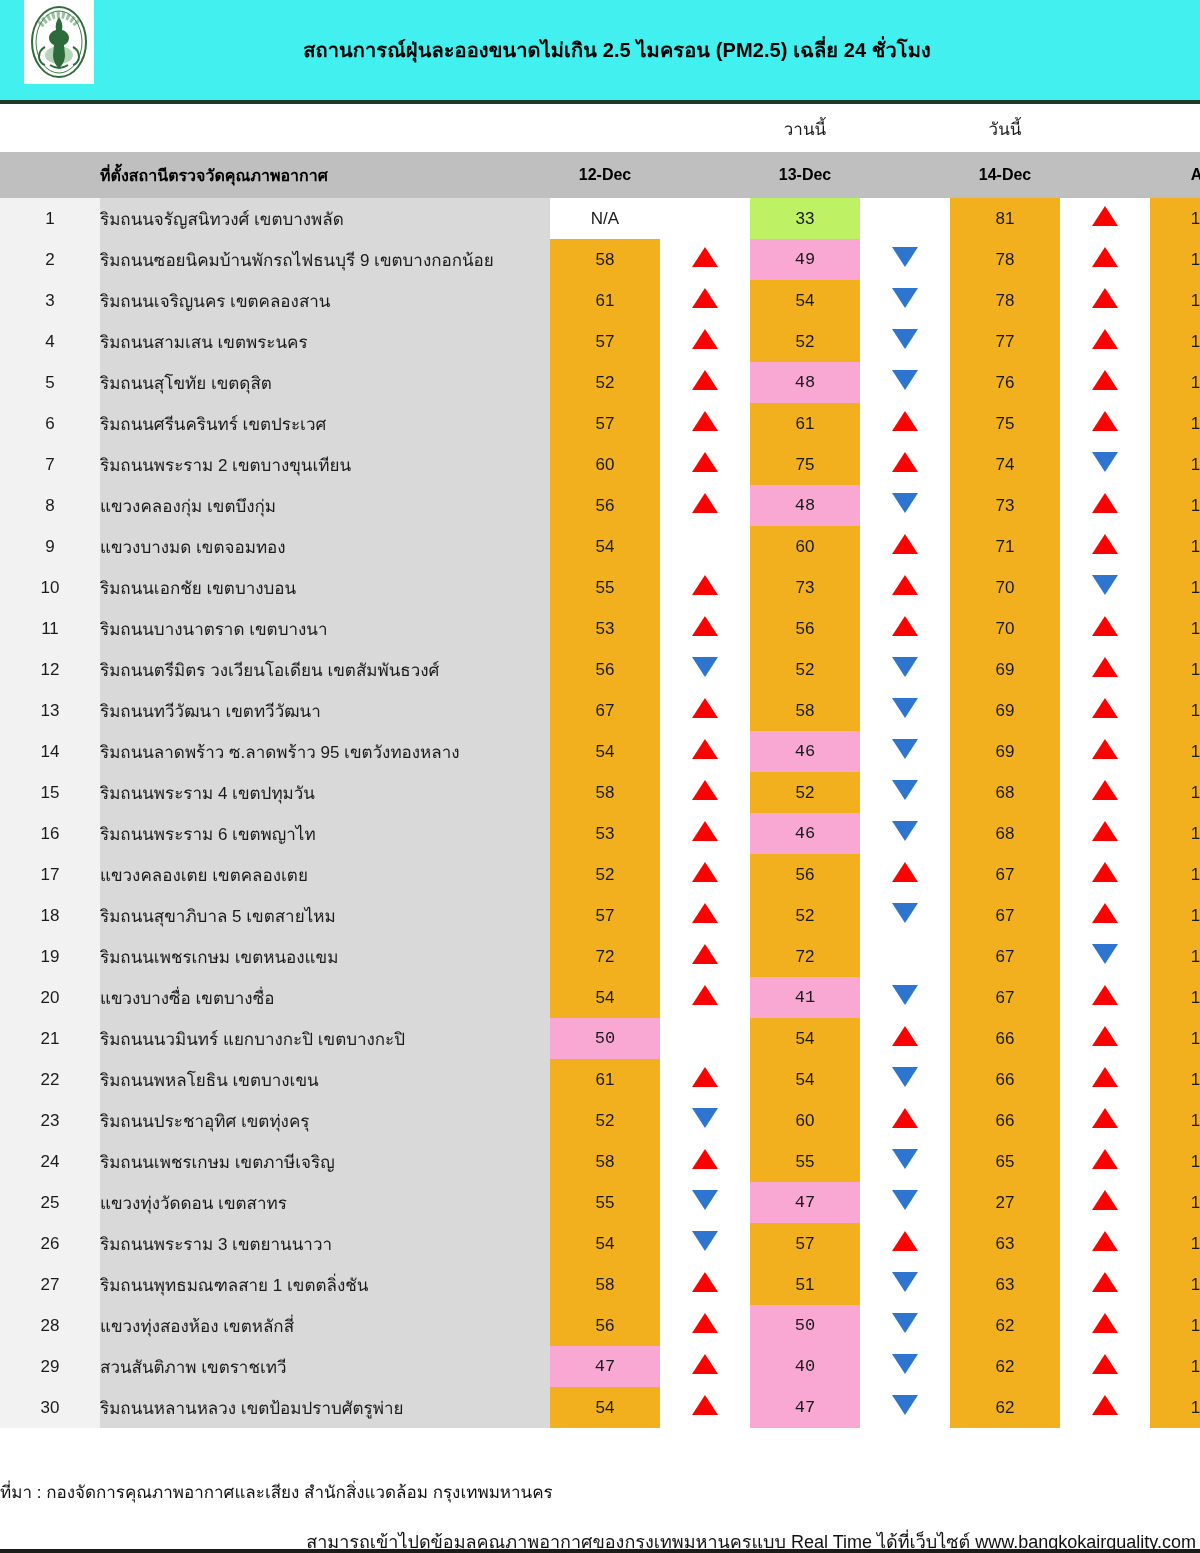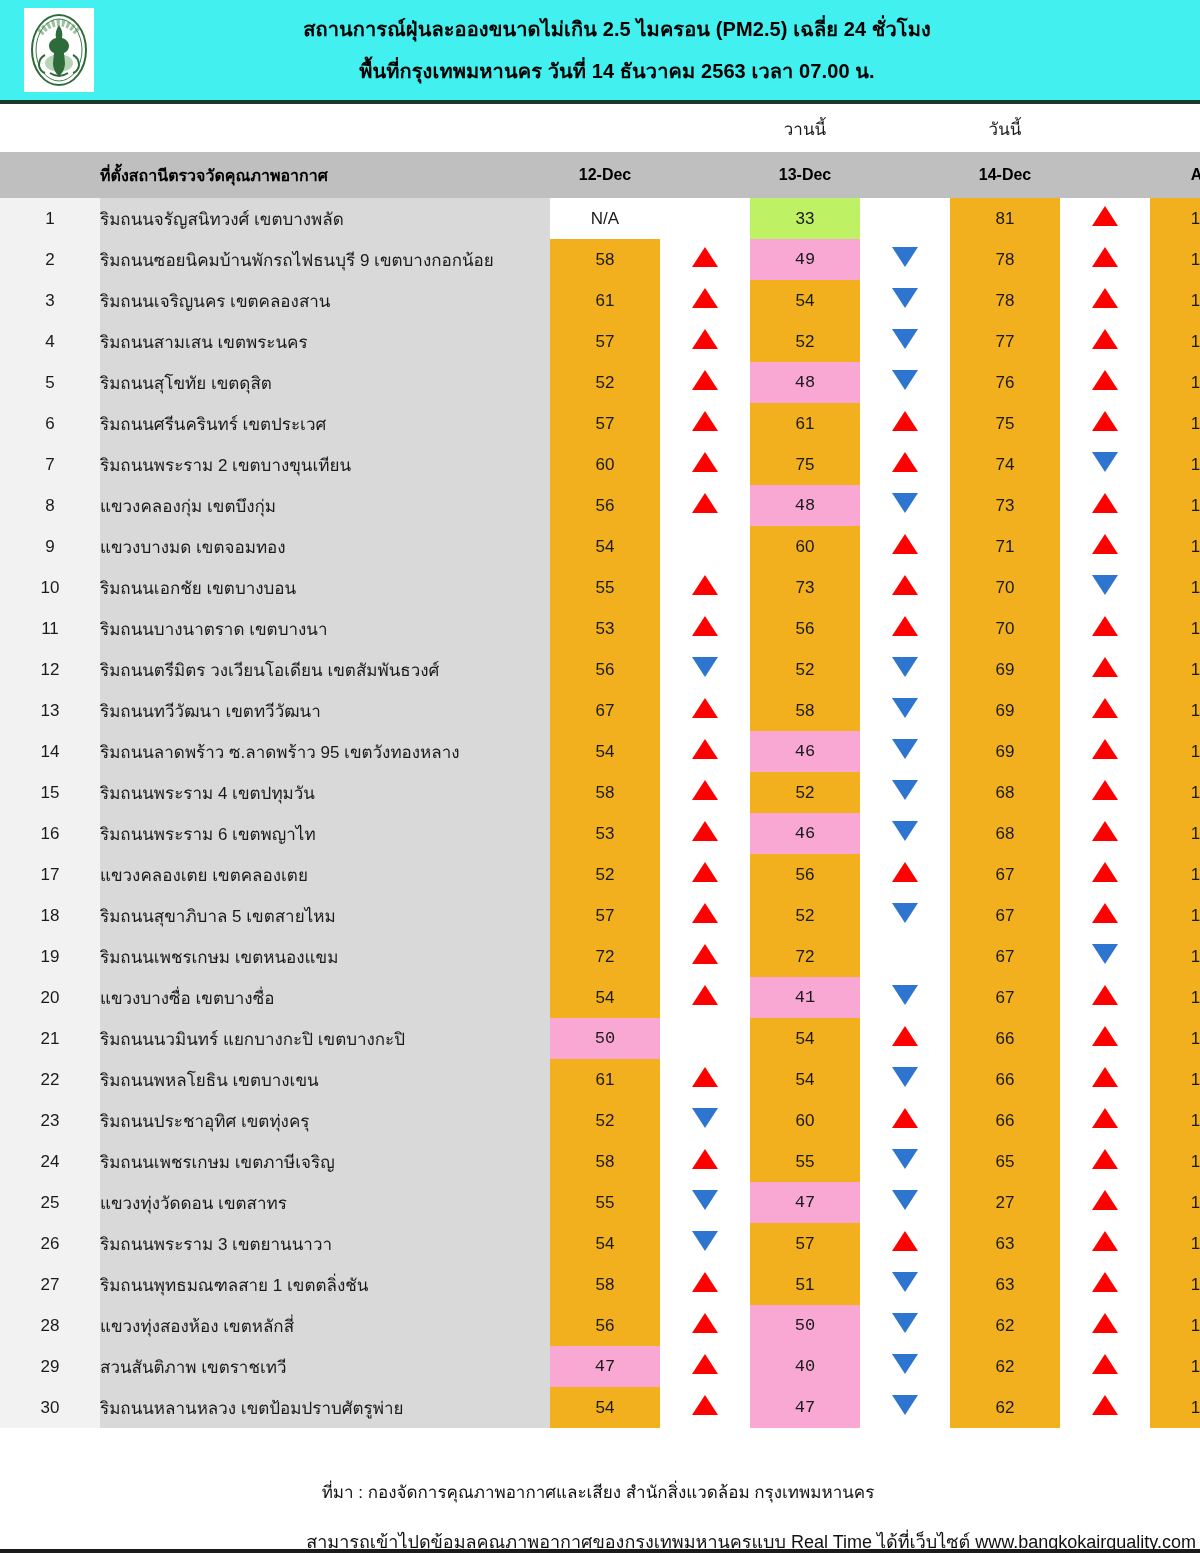--- a/index.html
+++ b/index.html
@@ -14,21 +14,20 @@
     overflow: hidden;
     position: relative;
   }
 
   
   .banner {
     width: 1200px;
     height: 100px;
     background: #42F0F0;
     display: flex;
-    align-items: center;
     position: relative;
   }
   .logo-box {
     width: 70px;
     height: 84px;
     margin-left: 24px;
     background: #ffffff;
     display: flex;
     align-items: center;
     justify-content: center;
@@ -165,21 +164,21 @@
   }
 
   
   .footer {
     position: absolute;
     left: 0;
     top: 1478px;
     width: 1200px;
   }
   .foot-source {
-    text-align: center;
+    text-align: left;
     padding-right: 4px;
     font-size: 17px;
     color: #111;
     white-space: nowrap;
   }
   .foot-web {
     margin-top: 22px;
     text-align: right;
     padding-right: 4px;
     font-size: 18px;
@@ -210,21 +209,20 @@
       <ellipse cx="31" cy="52" rx="14" ry="9" fill="#9ec79f" opacity="0.75"></ellipse>
       <path d="M31 14 c-3 4 -4 9 -3 13 c-4 1 -7 4 -7 8 c0 3 2 6 5 7 l-1 10 c0 6 3 11 6 13 c3 -2 6 -7 6 -13 l-1 -10 c3 -1 5 -4 5 -7 c0 -4 -3 -7 -7 -8 c1 -4 0 -9 -3 -13 z" fill="#2E6B3A"></path>
       <path d="M17 44 c-4 2 -6 6 -6 10 c0 4 3 7 6 8" fill="none" stroke="#2E6B3A" stroke-width="2"></path>
       <path d="M45 44 c4 2 6 6 6 10 c0 4 -3 7 -6 8" fill="none" stroke="#2E6B3A" stroke-width="2"></path>
       <path d="M22 62 q9 6 18 0" fill="none" stroke="#2E6B3A" stroke-width="2"></path>
       <path d="M12 22 a27 35 0 0 1 38 0" fill="none" stroke="#4a8f55" stroke-width="7" stroke-dasharray="3 2" opacity="0.55"></path>
     </svg>
   </div>
   <div class="banner-titles">
     <div class="banner-line">สถานการณ์ฝุ่นละอองขนาดไม่เกิน 2.5 ไมครอน (PM2.5) เฉลี่ย 24 ชั่วโมง</div>
-    <div class="banner-line">พื้นที่กรุงเทพมหานคร วันที่ 14 ธันวาคม 2563 เวลา 07.00 น.</div>
   </div>
 </div>
 <div class="dark-rule"></div>
 <div class="right-red"></div>
 
 <div class="sheet">
   <table class="grid">
     <colgroup>
       <col class="c-num">
         <col class="c-name">

